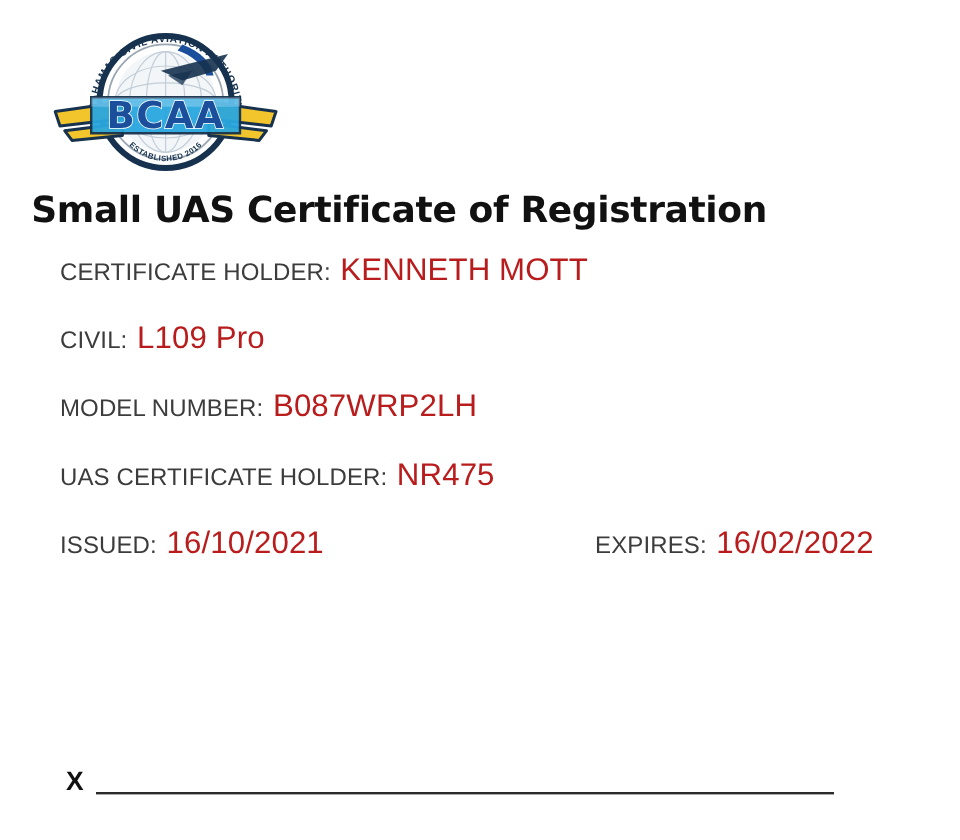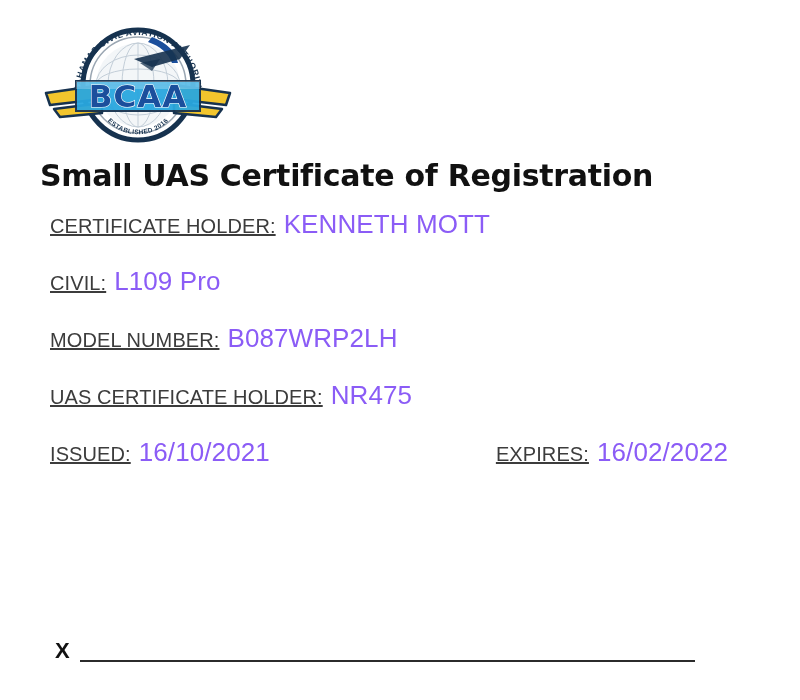--- a/index.html
+++ b/index.html
@@ -49,21 +49,21 @@
     line-height: 1.06;
     letter-spacing: -0.5px;
     color: #141414;
     font-family: "DejaVu Sans", sans-serif;
     white-space: pre-line;
     padding-top: 2px;
   }
 
   
   .doc-title {
-    margin: 8px 0 0 40px;
+    margin: 8px 0 0 26px;
     font-size: 30px;
     font-weight: bold;
     color: #111;
     letter-spacing: -0.3px;
     font-family: "DejaVu Sans", sans-serif;
   }
 
   .field-list {
     margin: 16px 0 0 0;
     padding: 0;
@@ -75,26 +75,25 @@
     padding-left: 50px;
     margin-bottom: 26px;
   }
 
   .field-label {
     font-size: 20px;
     color: #3c3c3c;
     letter-spacing: 0.1px;
     font-family: "Liberation Sans", sans-serif;
     white-space: nowrap;
-    text-decoration: underline;
   }
 
   .field-value {
     font-size: 26px;
-    color: #8b5cf6;
+    color: #b91c1c;
     margin-left: 8px;
     letter-spacing: 0.1px;
     font-family: "Liberation Sans", sans-serif;
     white-space: nowrap;
   }
 
   .dates-row {
     display: flex;
     align-items: baseline;
     padding-left: 50px;

